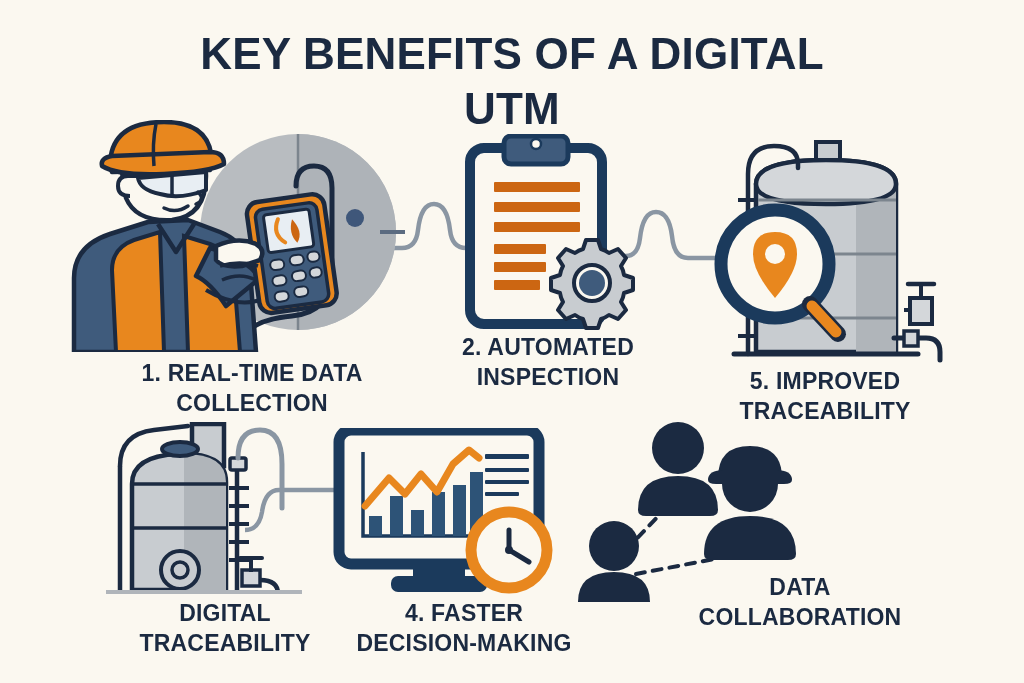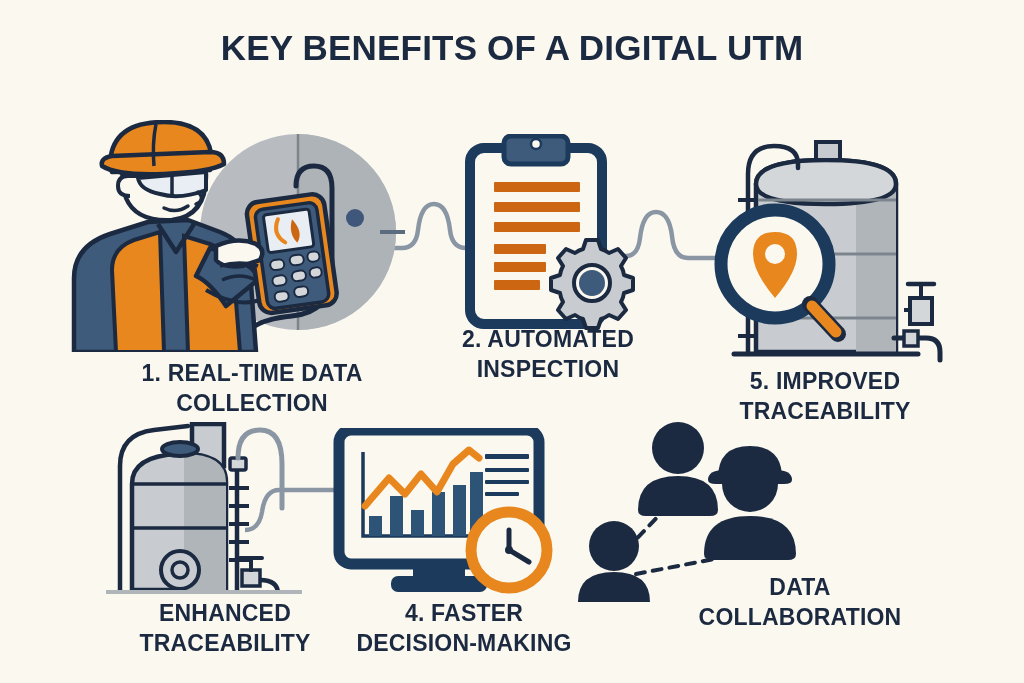--- a/index.html
+++ b/index.html
@@ -12,41 +12,41 @@
   }
   .stage { position:absolute; inset:0; }
 
   
   .title {
     position:absolute;
     left:0; right:0; top:26px;
     text-align:center;
     color:#1B2A41;
     font-weight:bold;
-    font-size:35px;
+    font-size:44px;
     letter-spacing:0.2px;
     line-height:1.25;
     padding:0 150px;
   }
   .title .ln { display:block; }
 
   
   .label {
     position:absolute;
     text-align:center;
     color:#1B2A41;
     font-weight:bold;
     font-size:23px;
     line-height:1.32;
     letter-spacing:0.2px;
   }
   .label .ln { display:block; white-space:nowrap; }
 
   .lbl1 { left:92px;  top:358px; width:320px; }
-  .lbl2 { left:408px; top:324px; width:280px; }
+  .lbl2 { left:408px; top:332px; width:280px; }
   .lbl3 { left:690px; top:366px; width:270px; }
   .lbl4 { left:319px; top:598px; width:290px; }
   .lbl5 { left:655px; top:572px; width:290px; }
   .lblX { left:90px;  top:598px; width:270px; }
 
   
   .icon { position:absolute; }
 
   
   #icon1 { left:60px; top:120px; width:345px; height:232px; }
@@ -308,21 +308,21 @@
     <span class="ln">2. AUTOMATED</span>
     <span class="ln">INSPECTION</span>
   </div>
 
   <div class="label lbl3">
     <span class="ln">5. IMPROVED</span>
     <span class="ln">TRACEABILITY</span>
   </div>
 
   <div class="label lblX">
-    <span class="ln">ENHANCED</span>
+    <span class="ln">DIGITAL</span>
     <span class="ln">TRACEABILITY</span>
   </div>
 
   <div class="label lbl4">
     <span class="ln">4. FASTER</span>
     <span class="ln">DECISION-MAKING</span>
   </div>
 
   <div class="label lbl5">
     <span class="ln">DATA</span>

